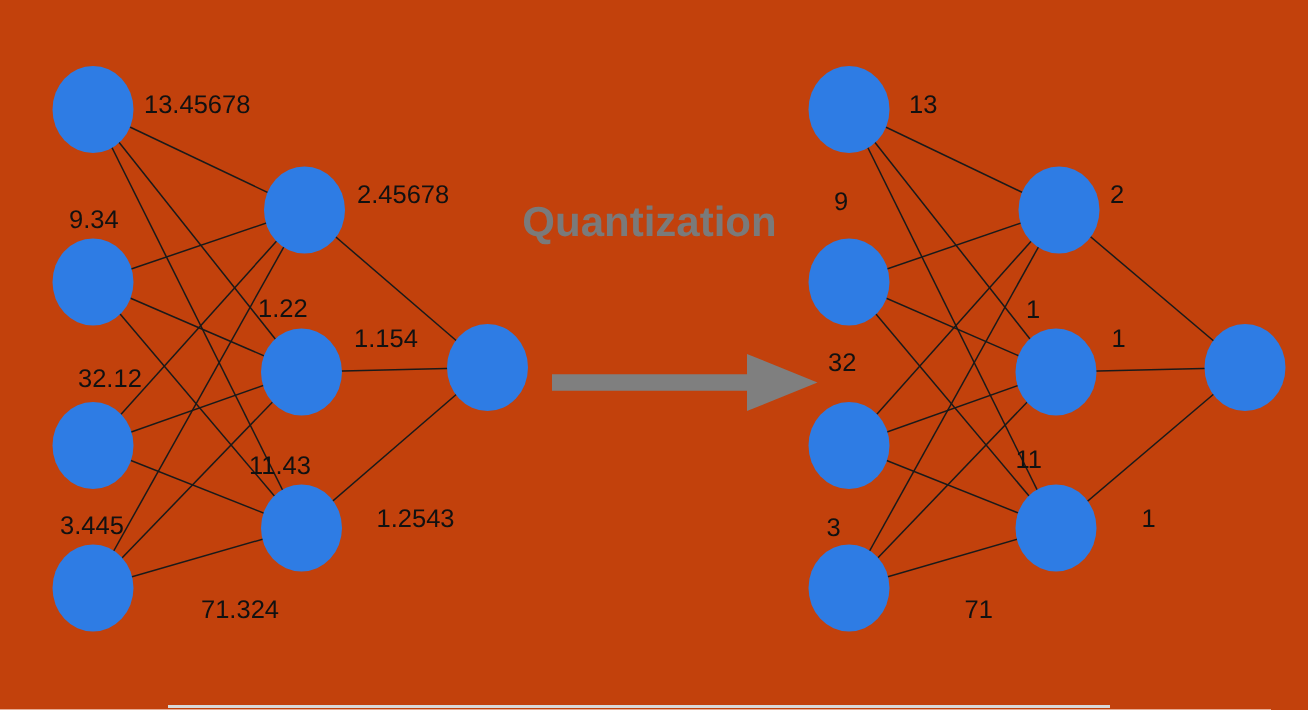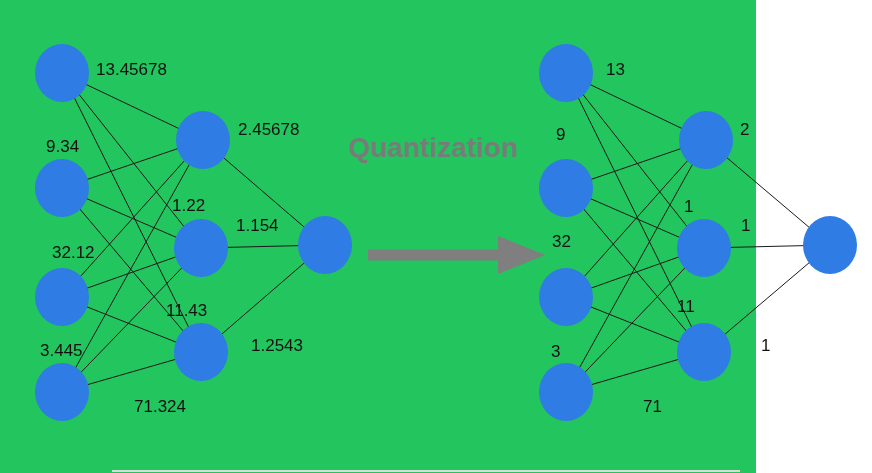--- a/index.html
+++ b/index.html
@@ -6,23 +6,23 @@
     margin: 0;
     padding: 0;
     background: #ffffff;
     width: 872px;
     height: 473px;
     overflow: hidden;
     font-family: "Liberation Sans", sans-serif;
   }
   .stage {
     position: relative;
-    width: 756px;
+    width: 872px;
     height: 473px;
-    background: #22c55e;
+    background: #c2410c;
   }
   svg text {
     font-family: "Liberation Sans", "DejaVu Sans", sans-serif;
     font-size: 17px;
   }
   svg text.title {
     font-size: 28px;
     font-weight: bold;
   }
   .edge-line {

